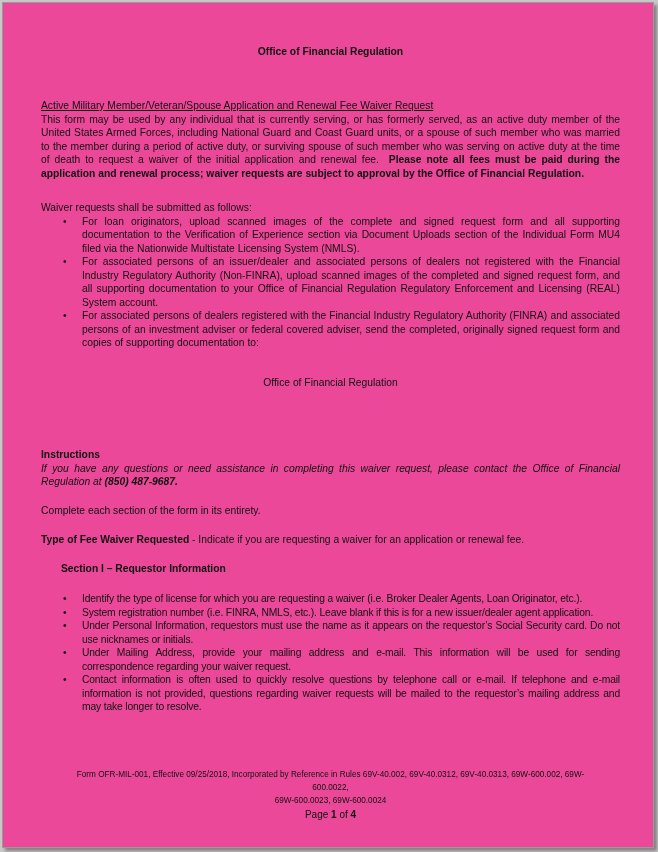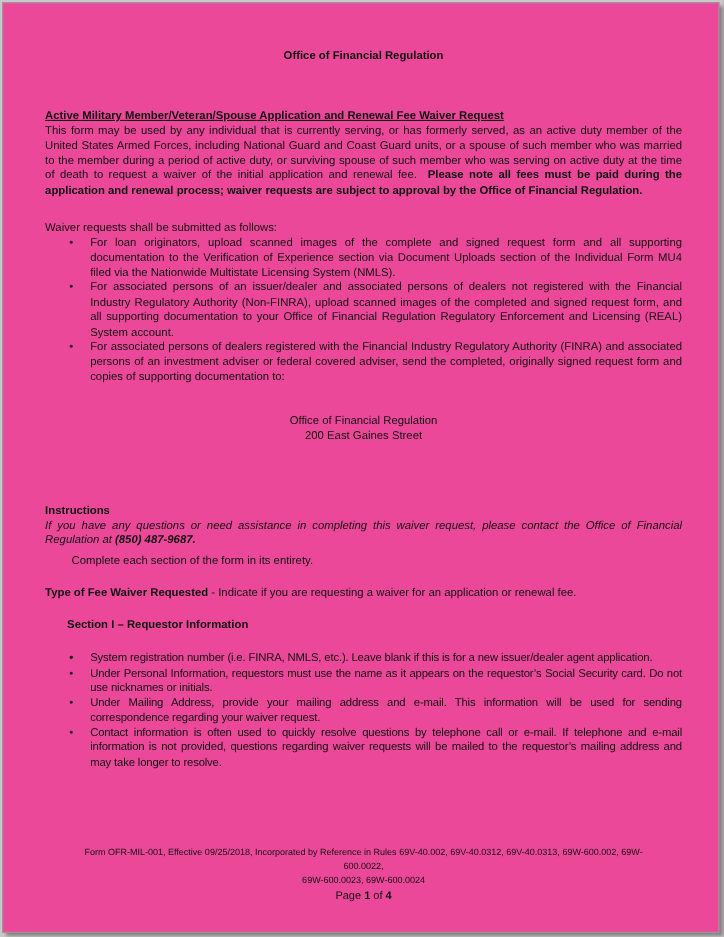--- a/index.html
+++ b/index.html
@@ -9,21 +9,21 @@
   }
   .page {
     position: absolute; left: 2px; top: 2px; width: 650px; height: 844px;
     background: #ec4899; border: 1px solid #9a9a9a;
     box-shadow: 3px 3px 3px rgba(0,0,0,0.35);
   }
   .content { position: absolute; left: 38px; top: 0; width: 579px; font-size: 10.3px; line-height: 13.55px; }
   .title { position: absolute; left: 0; width: 579px; top: 42px; font-weight: bold; font-size: 10.3px; line-height: 13.2px; text-align: center; }
   .blk { position: absolute; left: 0; width: 579px; }
   .justify { text-align: justify; }
-  .u { text-decoration: underline; font-weight: bold; }
+  .u { text-decoration: underline; font-weight: normal; }
   b, .b { font-weight: bold; }
   ul { margin: 0; padding: 0; list-style: none; }
   li { position: relative; padding-left: 41px; text-align: justify; }
   li .bullet { position: absolute; left: 22px; top: 0; }
   .addr { position: absolute; left: 0; width: 579px; text-align: center; line-height: 13.8px; }
   .footer { position: absolute; left: 0; width: 579px; top: 765px; text-align: center; font-size: 8.2px; line-height: 13.2px; }
   .pagenum { font-size: 10px; line-height: 13.5px; }
   i, .i { font-style: italic; }
   .tight { letter-spacing: -0.15px; }
 </style>
@@ -46,37 +46,36 @@
       <div>Waiver requests shall be submitted as follows:</div>
       <ul>
         <li><span class="bullet">•</span><span>For loan originators, upload scanned images of the complete and signed request form and all supporting documentation to the Verification of Experience section via Document Uploads section of the Individual Form MU4 filed via the Nationwide Multistate Licensing System (NMLS).</span></li>
         <li><span class="bullet">•</span><span>For associated persons of an issuer/dealer and associated persons of dealers not registered with the Financial Industry Regulatory Authority (Non-FINRA), upload scanned images of the completed and signed request form, and all supporting documentation to your Office of Financial Regulation Regulatory Enforcement and Licensing (REAL) System account.</span></li>
         <li><span class="bullet">•</span><span>For associated persons of dealers registered with the Financial Industry Regulatory Authority (FINRA) and associated persons of an investment adviser or federal covered adviser, send the completed, originally signed request form and copies of supporting documentation to:</span></li>
       </ul>
     </div>
 
     <div class="addr" style="top:373px;">
       <div>Office of Financial Regulation</div>
-      <div>200 East Gaines Street</div>
     </div>
 
-    <div class="blk justify" style="top:445px;margin-top:10px;">
+    <div class="blk justify" style="top:445px;">
       <div class="b">Instructions</div>
       <div class="i"><span>If you have any questions or need assistance in completing this waiver request, please contact the Office of Financial Regulation at</span> <b>(850) 487-9687.</b></div>
     </div>
 
-    <div class="blk" style="top:501px;margin-left:24px;">Complete each section of the form in its entirety.</div>
+    <div class="blk" style="top:501px;">Complete each section of the form in its entirety.</div>
 
     <div class="blk" style="top:530px;"><b>Type of Fee Waiver Requested</b><span> - Indicate if you are requesting a waiver for an application or renewal fee.</span></div>
 
     <div class="blk b" style="top:559px;margin-left:20px;">Section I – Requestor Information</div>
 
     <div class="blk tight" style="top:589px;">
       <ul>
-        <li><span class="bullet">•</span></li>
+        <li><span class="bullet">•</span><span>Identify the type of license for which you are requesting a waiver (i.e. Broker Dealer Agents, Loan Originator, etc.).</span></li>
         <li><span class="bullet">•</span><span>System registration number (i.e. FINRA, NMLS, etc.). Leave blank if this is for a new issuer/dealer agent application.</span></li>
         <li><span class="bullet">•</span><span>Under Personal Information, requestors must use the name as it appears on the requestor’s  Social Security card. Do not use nicknames or initials.</span></li>
         <li><span class="bullet">•</span><span>Under Mailing Address, provide your mailing address and e-mail. This information will be used for sending correspondence regarding your waiver request.</span></li>
         <li><span class="bullet">•</span><span>Contact information is often used to quickly resolve questions by telephone call or e-mail.  If telephone and e-mail information is not provided, questions regarding waiver requests will be mailed to the requestor’s mailing address and may take longer to resolve.</span></li>
       </ul>
     </div>
 
     <div class="footer">
       <div>Form OFR-MIL-001, Effective 09/25/2018, Incorporated by Reference in Rules 69V-40.002, 69V-40.0312, 69V-40.0313, 69W-600.002, 69W-</div>
       <div>600.0022,</div>

